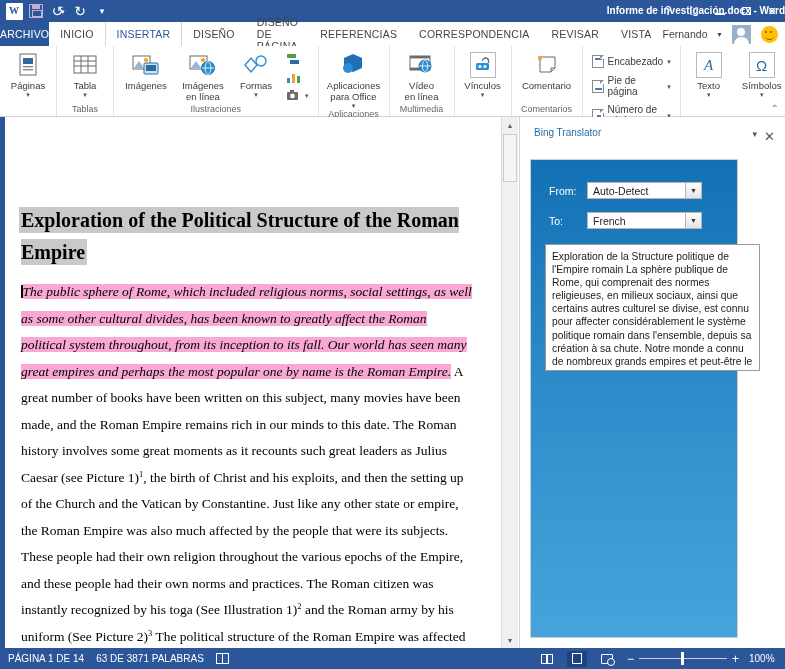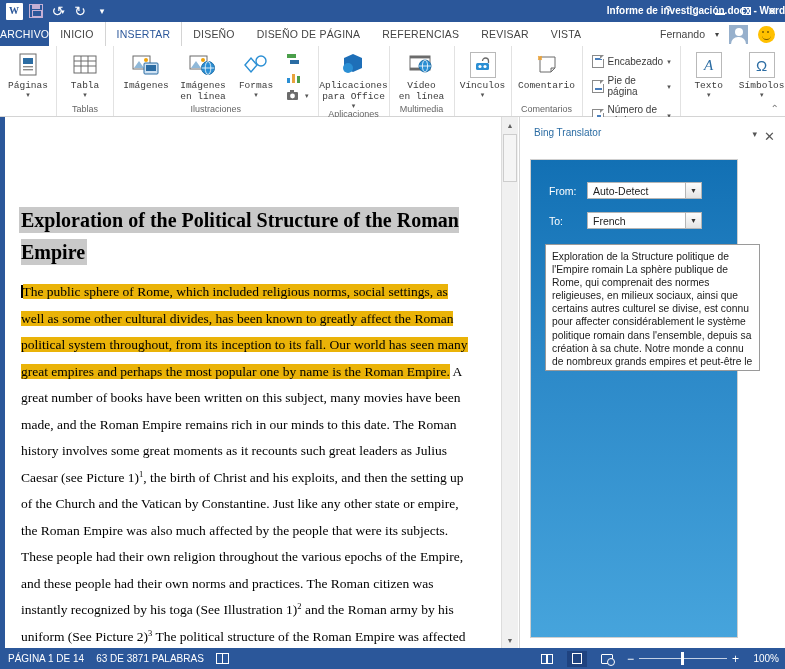--- a/index.html
+++ b/index.html
@@ -87,21 +87,21 @@
   .rgroup + .rgroup { border-left:1px solid #e2e2e2; }
   .rgroup-items { display:flex; align-items:flex-start; flex:1; gap:1px; }
   .rgroup-label { text-align:center; font-size:9px; color:#666; padding-bottom:2px; }
   .ritem {
     display:flex; flex-direction:column; align-items:center; justify-content:flex-start;
     width:48px; padding-top:3px; font-size:9.5px; color:#3b3b3b; line-height:11px; text-align:center;
   }
   .ritem.w56 { width:56px; }
   .ritem.w60 { width:62px; }
   .ritem .glyph { height:28px; display:flex; align-items:center; justify-content:center; margin-bottom:1px; }
-  .ritem .lbl { white-space:pre-line;font-family:Liberation Mono, monospace; }
+  .ritem .lbl { white-space:pre-line; }
   .caret { font-size:7px; color:#555; line-height:7px; }
   .rsmall-col { display:flex; flex-direction:column; justify-content:center; gap:3px; padding:4px 2px 0 2px; }
   .rsmall {
     display:flex; align-items:center; gap:4px; font-size:10px; color:#3b3b3b; padding:1px 3px;
   }
   .mini-icon { width:12px; height:13px; border:1px solid #8a8a8a; background:#fff; position:relative; flex:none; }
   .mini-icon::after { content:""; position:absolute; right:-1px; top:-1px; border-width:0 0 4px 4px; border-style:solid; border-color:transparent transparent #fff #8a8a8a; }
   .mini-icon .bar { position:absolute; left:2px; width:7px; height:2px; background:#4a7ebb; }
   .ribbon-collapse { position:absolute; right:6px; bottom:2px; font-size:10px; color:#777; }
   .iconbox { width:26px; height:26px; border:1px solid #b9b9b9; display:flex; align-items:center; justify-content:center; background:#fff; }
@@ -118,21 +118,21 @@
   .doc-text {
     position:absolute; left:16px; top:88px; width:452px;
     font-family:"Liberation Serif", serif; font-size:13.5px; color:#000;
     line-height:26.5px;
   }
   .doc-h1 {
     font-size:20px; font-weight:bold; line-height:30px;
     background:#c9c9c9; display:inline;
     box-shadow: 0 0 0 2px #c9c9c9;
   }
-  .hl { background:#eab308; }
+  .hl { background:#f9a8d4;font-style:italic; }
   .sel-caret { display:inline-block; width:1.5px; height:13px; background:#000; vertical-align:-2px; }
   sup { font-size:8.5px; vertical-align:super; line-height:0; }
 
   
   .vscroll {
     position:absolute; left:501px; top:117px; width:17px; height:531px;
     background:#f0f0f0; border-left:1px solid #dcdcdc;
   }
   .vs-btn { position:absolute; left:0; width:16px; height:16px; background:#f0f0f0; display:flex; align-items:center; justify-content:center; font-size:7px; color:#606060; }
   .vs-up { top:0; } .vs-dn { bottom:0; }
@@ -196,21 +196,21 @@
   .view-btn.active { background:#1f4380; }
   .vb-read { width:12px; height:10px; border:1.3px solid #fff; position:relative; }
   .vb-read::after { content:""; position:absolute; left:4.5px; top:-1px; width:1.3px; height:10px; background:#fff; }
   .vb-print { width:10px; height:11px; border:1.3px solid #fff; }
   .vb-web { width:12px; height:10px; border:1.3px solid #fff; border-radius:1px; position:relative; }
   .vb-web::after { content:""; position:absolute; right:-3px; bottom:-3px; width:6px; height:6px; border:1.2px solid #fff; border-radius:50%; background:#2b579a; }
   .zoom-wrap { display:flex; align-items:center; gap:5px; }
   .zoom-track { width:88px; height:1.5px; background:#c3d0e4; position:relative; }
   .zoom-thumb { position:absolute; left:42px; top:-6px; width:3px; height:13px; background:#fff; }
   .zsign { font-size:12px; line-height:10px; }
-  .zoom-pct { min-width:30px; text-align:right; }
+  .zoom-pct { min-width:30px; }
 </style>
 </head>
 <body>
 
 <div id="app">
 
   <div class="titlebar">
     <div class="qat">
       <div class="qat-btn">
         <div class="wordlogo">
@@ -247,20 +247,21 @@
     </div>
   </div>
 
   <div class="tabbar">
     <div class="tab-archivo">ARCHIVO</div>
     <div class="tab">INICIO</div>
     <div class="tab active">INSERTAR</div>
     <div class="tab">DISEÑO</div>
     <div class="tab">DISEÑO DE PÁGINA</div>
     <div class="tab">REFERENCIAS</div>
+    <div class="tab">CORRESPONDENCIA</div>
     <div class="tab">REVISAR</div>
     <div class="tab">VISTA</div>
     <div class="tabbar-fill"></div>
     <div class="user-area">
       <span>Fernando</span>
       <span style="font-size:8px">▾</span>
       <div class="avatar"></div>
       <div class="smiley"></div>
     </div>
   </div>

